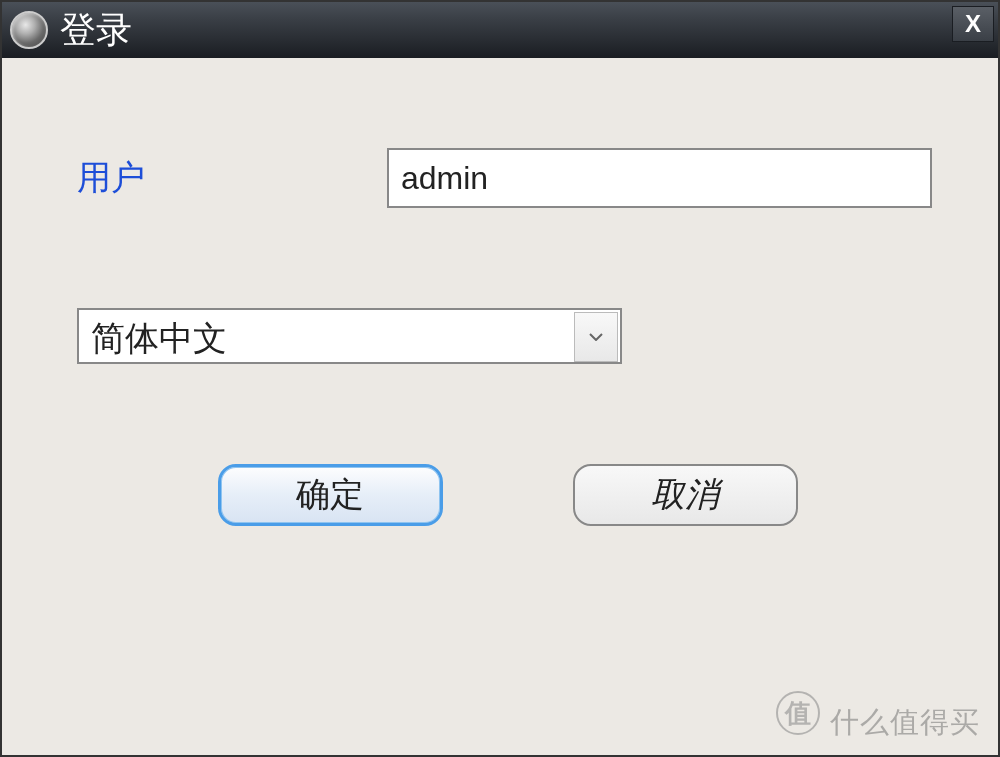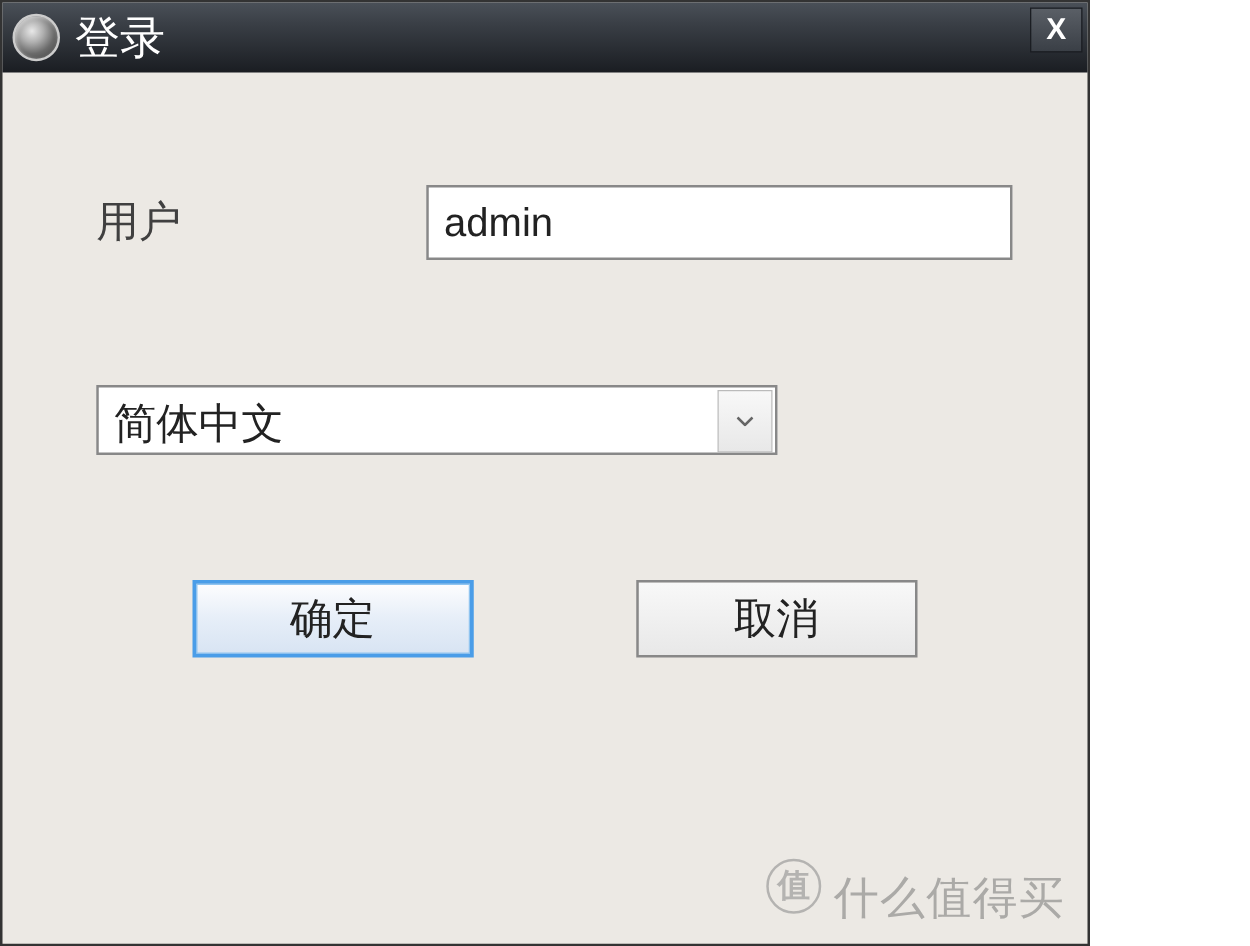--- a/index.html
+++ b/index.html
@@ -11,21 +11,21 @@
     body {
       font-family: "Microsoft YaHei", "SimSun", Arial, sans-serif;
       background: #fff;
       width: 1000px;
       height: 757px;
       overflow: hidden;
       position: relative;
     }
     
     .window {
-      width: 872px;
+      width: 1000px;
       height: 757px;
       border: 2px solid #333;
       background: #ece9e4;
       position: relative;
     }
     
     .titlebar {
       height: 56px;
       background: linear-gradient(to bottom, #4a5058 0%, #3a3f46 30%, #1a1d22 100%);
       display: flex;
@@ -78,21 +78,21 @@
       margin-bottom: 100px;
     }
     
     .form-row:last-of-type {
       margin-bottom: 70px;
     }
     
     .form-label {
       width: 310px;
       font-size: 34px;
-      color: #404040;
+      color: #1d4ed8;
     }
     
     .form-input {
       width: 545px;
       height: 60px;
       border: 2px solid #888;
       background: #fff;
       font-size: 32px;
       padding: 0 12px;
       font-family: Arial, sans-serif;
@@ -146,31 +146,33 @@
     
     .btn {
       width: 225px;
       height: 62px;
       font-size: 34px;
       color: #222;
       cursor: pointer;
       display: flex;
       align-items: center;
       justify-content: center;
+      border-radius: 18px;
     }
     
     .btn-primary {
       background: linear-gradient(to bottom, #fdfdfe 0%, #e6eef8 50%, #d8e4f3 100%);
       border: 3px solid #4a9de8;
       box-shadow: inset 0 0 0 1px #8fc4f0;
     }
     
     .btn-secondary {
       background: linear-gradient(to bottom, #f8f8f8 0%, #e8e8e8 100%);
       border: 2px solid #888;
+      font-style: italic;
     }
     
     .watermark {
       position: absolute;
       bottom: 12px;
       right: 18px;
       display: flex;
       align-items: center;
       gap: 10px;
       opacity: 0.55;
@@ -183,21 +185,21 @@
       border-radius: 50%;
       display: flex;
       align-items: center;
       justify-content: center;
       font-size: 26px;
       color: #888;
       font-weight: bold;
     }
     
     .watermark-text {
-      font-size: 36px;
+      font-size: 29px;
       color: #777;
       letter-spacing: 1px;
       margin-top: 20px;
     }
   </style>
 </head>
 <body>
 
 <div class="window">
 

